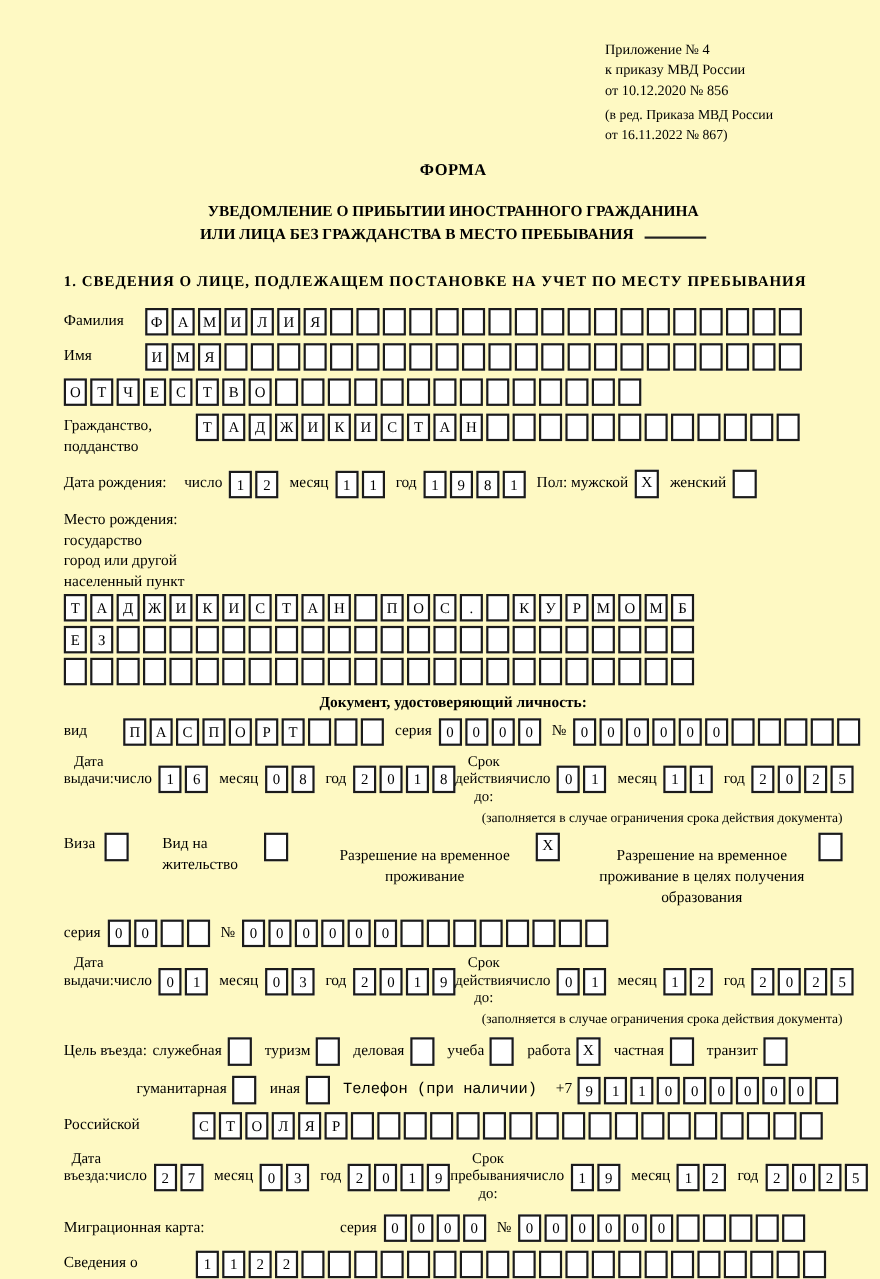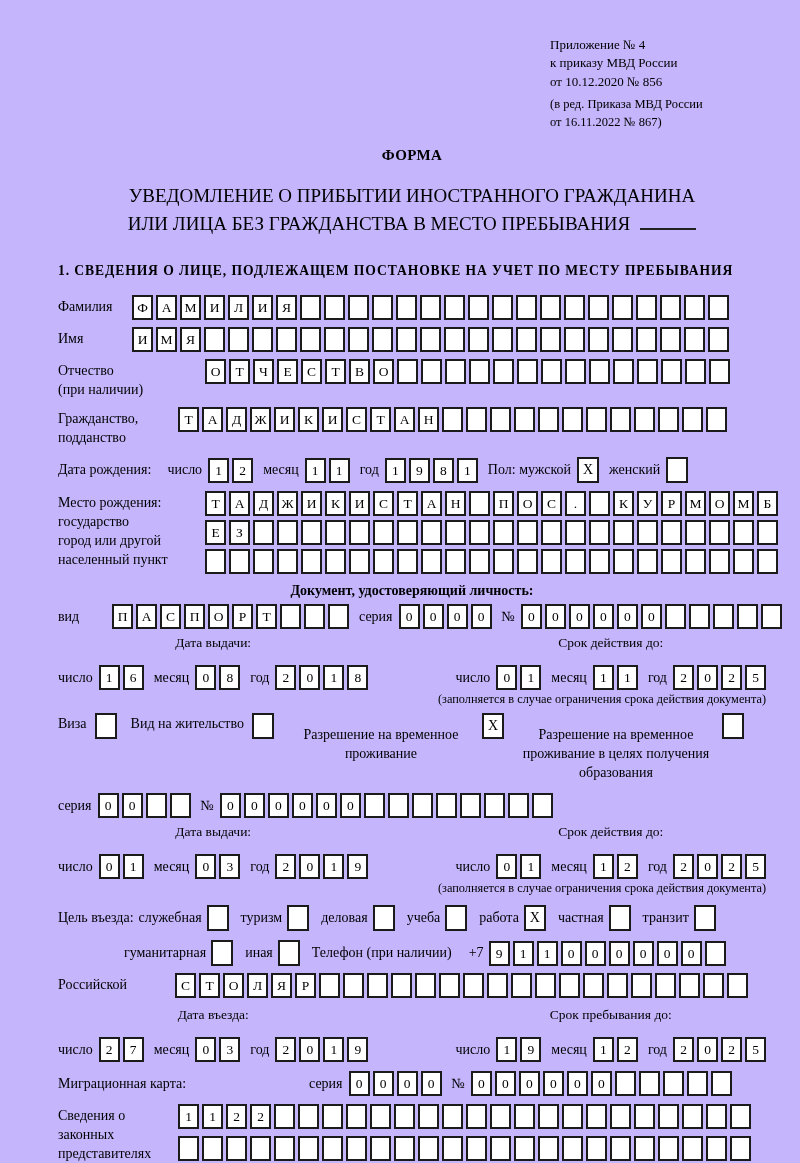--- a/index.html
+++ b/index.html
@@ -1,58 +1,58 @@
 <!DOCTYPE html>
 <html><head>
 <meta charset="utf-8">
 <style>
   html,body{margin:0;padding:0;background:#e8e8e8;}
   .page{
-    width:800px;height:1163px;margin:0 auto;background:#c4b5fd;color:#000;
+    width:800px;height:1163px;margin:0 auto;background:#fef9c3;color:#000;
     font-family:"Liberation Serif","DejaVu Serif",serif;font-size:14px;
     padding:36px 34px 10px 58px;box-sizing:border-box;overflow:hidden;position:relative;
   }
   
   .appendix{margin-left:auto;width:216px;line-height:1.42;font-size:13px;}
   .appendix .rev{font-size:12.5px;margin-top:5px;line-height:1.38;}
   .form-label{text-align:center;font-weight:bold;font-size:15px;margin-top:16px;letter-spacing:.4px;}
   
-  .title{text-align:center;font-weight:normal;font-size:19px;line-height:1.5;margin-top:18px;}
+  .title{text-align:center;font-weight:bold;font-size:14px;line-height:1.5;margin-top:18px;}
   .uline{display:inline-block;width:56px;border-bottom:2px solid #222;height:.9em;margin-left:10px;}
   .sec1{font-weight:bold;font-size:13.6px;letter-spacing:.9px;margin-top:24px;}
   
   .cells{display:flex;gap:3px;flex:none;}
   .cell{display:inline-block;width:17px;height:21px;border:2px solid #1b1b1b;text-align:center;
         line-height:21px;font-size:13.5px;flex:none;background:#fff;}
   .cb{display:inline-block;width:18px;height:22px;border:2px solid #1b1b1b;text-align:center;
       line-height:22px;font-size:14px;flex:none;background:#fff;}
   
   .frow{display:flex;align-items:flex-start;margin-top:7px;}
   .flabel{flex:none;line-height:1.35;padding-top:3px;}
   .w74{width:74px;} .w120{width:120px;} .w147{width:147px;} .w117{width:117px;} .w245{width:245px;}
   .stack{display:flex;flex-direction:column;gap:4px;}
   .inrow{display:flex;align-items:center;flex-wrap:nowrap;}
   .inrow > .lbl{flex:none;padding:0 6px 0 10px;}
   .inrow > .lbl.first{padding-left:0;}
   .center-head{text-align:center;font-weight:bold;font-size:14px;margin-top:9px;}
   .datepair{display:flex;justify-content:space-between;margin-top:2px;}
-  .dgroup{display:flex;flex-direction:column;gap:12px;}
+  .dgroup{display:flex;flex-direction:row;}
   .dhead{text-align:center;font-size:13.5px;margin-bottom:2px;}
   .note-r{text-align:right;font-size:12.3px;margin-top:2px;}
   .intro{margin-top:8px;line-height:1.55;}
-  .opts{display:flex;align-items:flex-start;margin-top:6px;gap:14px;}
+  .opts{display:flex;align-items:flex-start;margin-top:6px;gap:31px;}
   .opt{display:flex;align-items:flex-start;gap:8px;}
   .opt .optlbl{line-height:1.35;padding-top:2px;}
   .optc{text-align:center;margin-top:11px;}
   .w185{width:186px;} .w195{width:196px;}
   .purposes{display:flex;align-items:center;margin-top:9px;flex-wrap:nowrap;}
   .purposes .plbl{flex:none;padding:0 5px 0 12px;}
   .purposes .plbl.first{padding-left:0;}
   .indent65{margin-left:66px;}
-  .phone-lbl{padding:0 10px 0 26px;}
+  .phone-lbl{padding:0 10px 0 26px;font-family:Liberation Mono, monospace;}
 </style>
 </head>
 <body>
 
 <div class="page">
 
   <div class="appendix">
     <div>Приложение № 4</div>
     <div>к приказу МВД России</div>
     <div>от 10.12.2020 № 856</div>
@@ -128,24 +128,20 @@
         <span class="cell"></span>
         <span class="cell"></span>
         <span class="cell"></span>
         <span class="cell"></span>
         <span class="cell"></span>
         <span class="cell"></span>
       </div>
   </div>
 
   <div class="frow">
-    <div class="flabel w147">
-      <div>Отчество</div>
-      <div>(при наличии)</div>
-    </div>
     <div class="cells">
         <span class="cell">О</span>
         <span class="cell">Т</span>
         <span class="cell">Ч</span>
         <span class="cell">Е</span>
         <span class="cell">С</span>
         <span class="cell">Т</span>
         <span class="cell">В</span>
         <span class="cell">О</span>
         <span class="cell"></span>
@@ -215,21 +211,21 @@
         <span class="cell">9</span>
         <span class="cell">8</span>
         <span class="cell">1</span>
       </span>
     <span class="lbl">Пол: мужской</span>
     <span class="cb">X</span>
     <span class="lbl">женский</span>
     <span class="cb"></span>
   </div>
 
-  <div class="frow" style="margin-top:8px;">
+  <div class="frow" style="margin-top:8px;flex-direction:column;">
     <div class="flabel w147">
       <div>Место рождения:</div>
       <div>государство</div>
       <div>город или другой</div>
       <div>населенный пункт</div>
     </div>
     <div class="stack">
       <div class="cells">
           <span class="cell">Т</span>
           <span class="cell">А</span>

